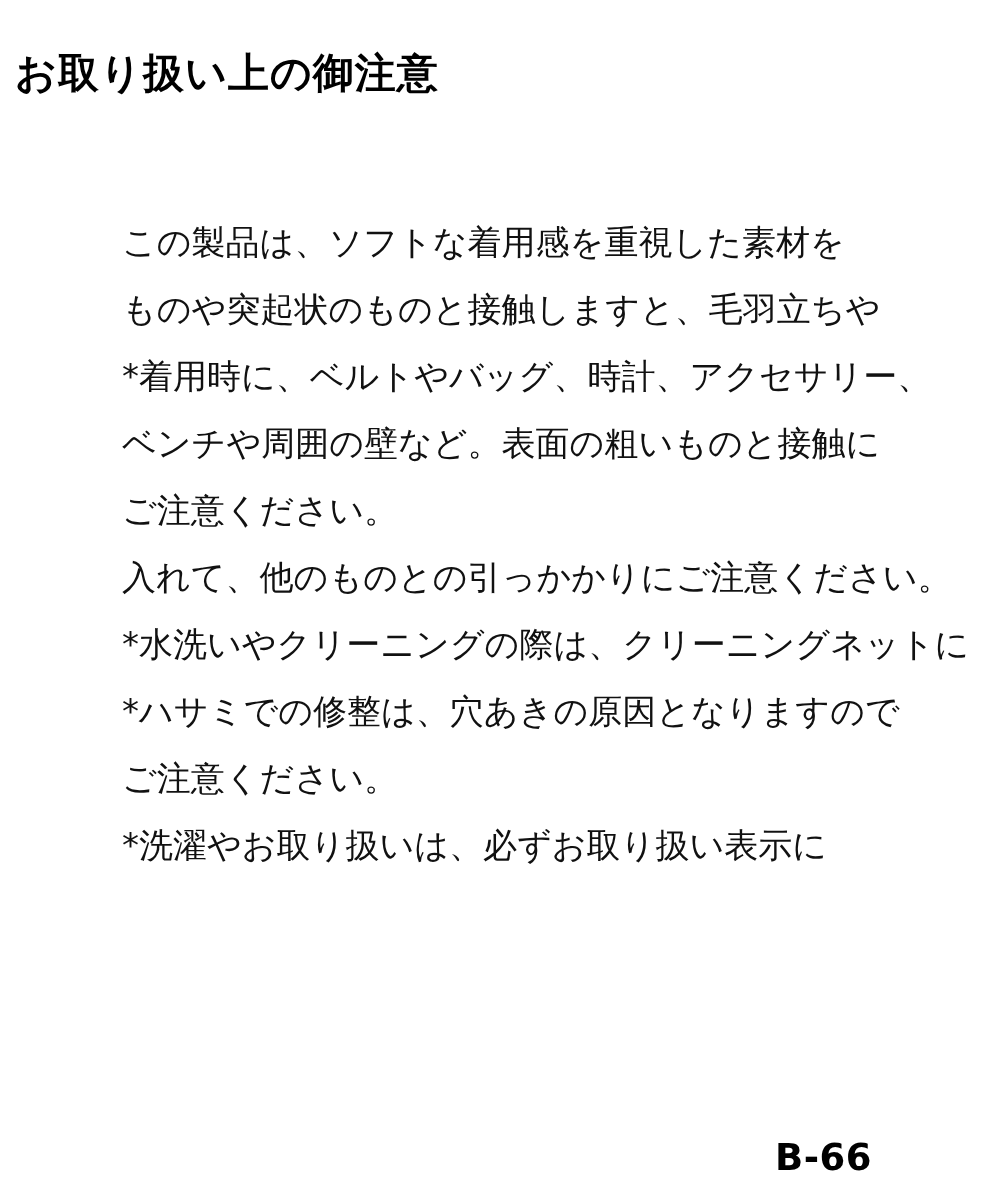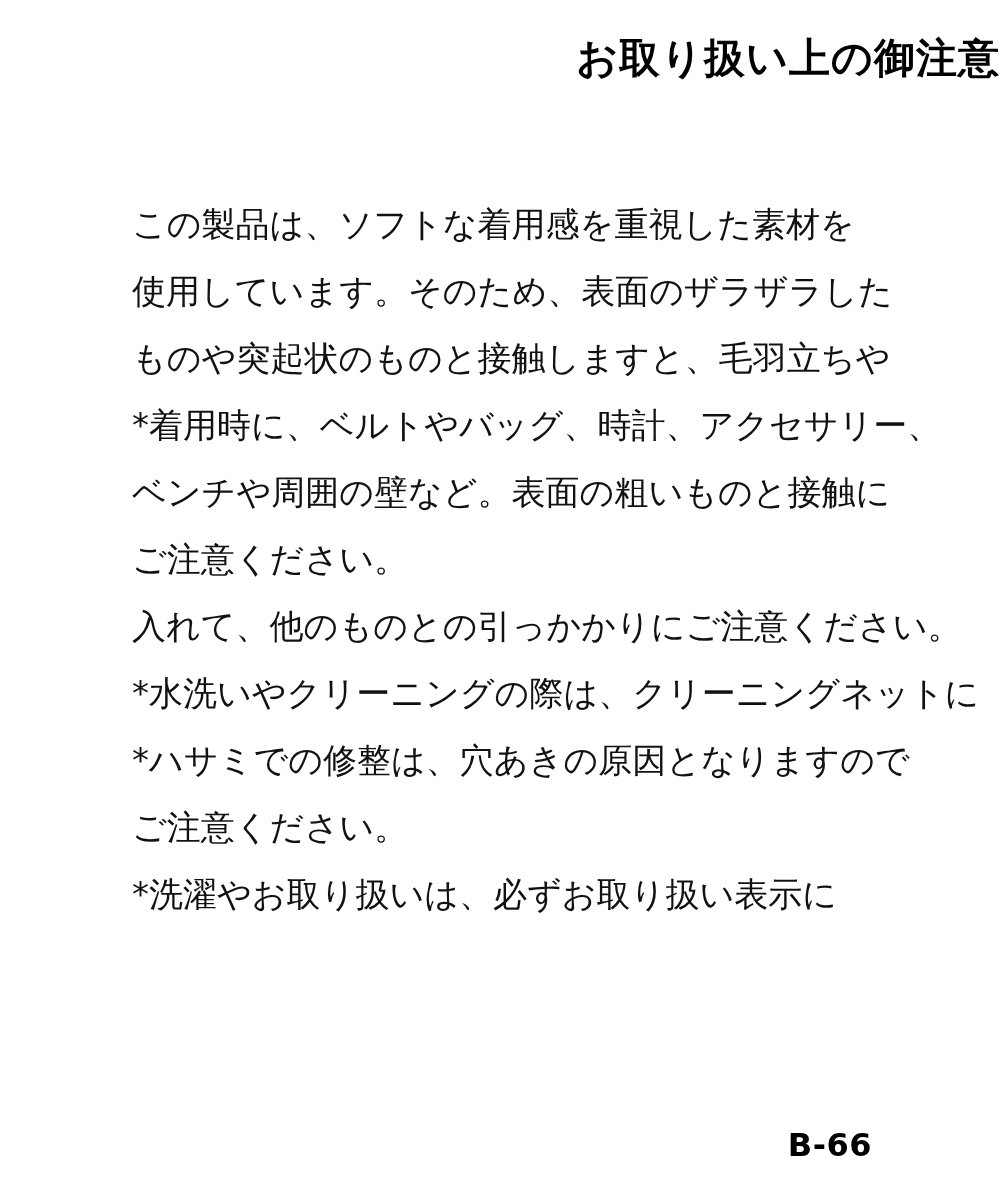--- a/index.html
+++ b/index.html
@@ -15,60 +15,59 @@
     overflow: hidden;
   }
   .page {
     position: relative;
     width: 1000px;
     height: 1200px;
     box-sizing: border-box;
     background: #ffffff;
   }
   .doc-title {
-    text-align: right;
+    text-align: left;
     font-size: 41px;
     font-weight: bold;
     letter-spacing: 1px;
     color: #000000;
-    margin: 0;
+    margin: 15px;
     padding-top: 34px;
     line-height: 1.2;
   }
   .body-block {
-    margin: 12px;
+    margin: 2px;
     padding: 96px 120px 0 120px;
   }
   .body-line {
     font-size: 34px;
     line-height: 67px;
     color: #111111;
     white-space: pre;
     letter-spacing: 0px;
   }
   .page-code {
     position: absolute;
     right: 128px;
     bottom: 36px;
-    font-size: 32px;
+    font-size: 37px;
     font-weight: bold;
     letter-spacing: 0.5px;
     color: #000000;
   }
 </style>
 </head>
 <body>
 
 <div class="page">
 
   <h1 class="doc-title">お取り扱い上の御注意</h1>
 
   <div class="body-block">
     <div class="body-line">この製品は、ソフトな着用感を重視した素材を</div>
-    <div class="body-line">使用しています。そのため、表面のザラザラした</div>
     <div class="body-line">ものや突起状のものと接触しますと、毛羽立ちや</div>
     <div class="body-line">*着用時に、ベルトやバッグ、時計、アクセサリー、</div>
     <div class="body-line">ベンチや周囲の壁など。表面の粗いものと接触に</div>
     <div class="body-line">ご注意ください。</div>
     <div class="body-line">入れて、他のものとの引っかかりにご注意ください。</div>
     <div class="body-line">*水洗いやクリーニングの際は、クリーニングネットに</div>
     <div class="body-line">*ハサミでの修整は、穴あきの原因となりますので</div>
     <div class="body-line">ご注意ください。</div>
     <div class="body-line">*洗濯やお取り扱いは、必ずお取り扱い表示に</div>
   </div>

